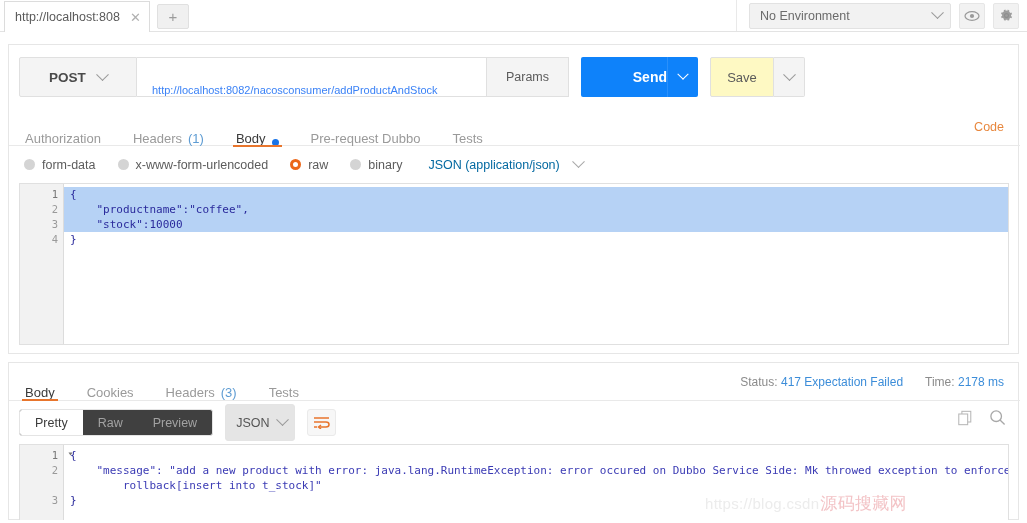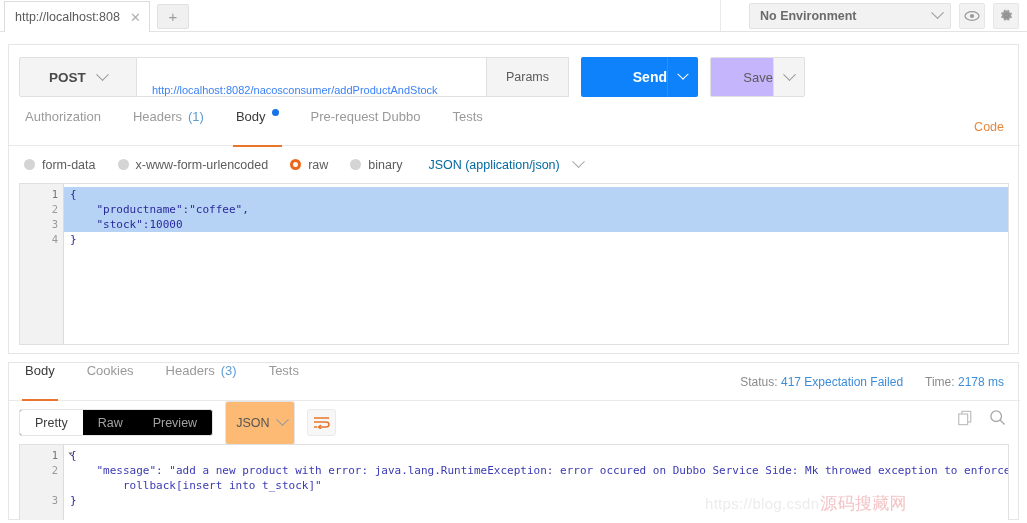--- a/index.html
+++ b/index.html
@@ -47,22 +47,21 @@
     display: flex; align-items: center; justify-content: center;
     width: 32px; height: 25px; margin-left: 7px; margin-bottom: 3px;
     background: #f0f0f0; border: 1px solid #e0e0e0; border-radius: 2px;
     color: #9b9b9b; font-size: 15px; cursor: pointer;
   }
   .topbar-right {
     position: absolute; right: 0; top: 0; height: 31px;
     display: flex; align-items: center; gap: 8px;
     padding-right: 8px;
     border-left: 1px solid #e9e9e9;
-    padding-left: 28px;
-    font-weight: bold;
+    padding-left: 12px;
   }
   .env-select {
     width: 202px; height: 26px;
     background: #f2f2f2; border: 1px solid #e2e2e2; border-radius: 2px;
     display: flex; align-items: center; justify-content: space-between;
     padding: 0 8px 0 10px;
     font-size: 12.5px; color: #6b6b6b; cursor: pointer;
   }
   .icon-box {
     width: 26px; height: 26px; background: #f2f2f2;
@@ -115,40 +114,40 @@
     border-left: 1px solid #2a90fb; border-radius: 0 2px 2px 0;
     display: flex; align-items: center; justify-content: center; cursor: pointer;
   }
   .chev-white {
     display: inline-block; width: 8px; height: 8px;
     border-right: 1.5px solid #ffffff; border-bottom: 1.5px solid #ffffff;
     transform: rotate(45deg) translate(-2px,-2px);
   }
   .save-group { display: flex; margin-left: 12px; }
   .save-btn {
-    width: 64px; height: 40px; background: #c4b5fd;
+    width: 64px; height: 40px; background: #fef9c3;
     border: 1px solid #e0e0e0; border-radius: 2px 0 0 2px;
-    display: flex; align-items: center; justify-content: flex-end;
+    display: flex; align-items: center; justify-content: center;
     font-size: 13px; color: #5b5b5b; cursor: pointer;
   }
   .save-caret {
     width: 31px; height: 40px; background: #f4f4f4;
     border: 1px solid #e0e0e0; border-left: none; border-radius: 0 2px 2px 0;
     display: flex; align-items: center; justify-content: center; cursor: pointer;
   }
 
   
   .req-tabs {
     position: absolute; left: 0; top: 64px; width: 1011px; height: 37px;
     border-bottom: 1px solid #e9e9e9;
     display: flex; align-items: center;
   }
   .rtab {
     height: 37px; padding: 0 16px;
-    display: flex; align-items: flex-start; gap: 6px;
+    display: flex; align-items: flex-end; gap: 6px;
     font-size: 13px; color: #9a9a9a; cursor: pointer;
     position: relative;
   }
   .rtab.active { color: #3a3a3a; }
   .rtab.active::after {
     content: ""; position: absolute; left: 13px; right: 13px; bottom: -1px;
     height: 2px; background: #e8752c;
   }
   .rtab .count { color: #5e9cd3; }
   .blue-dot {
@@ -233,31 +232,31 @@
     display: flex; gap: 22px; font-size: 12px;
   }
   .meta-label { color: #8b8b8b; }
   .meta-val { color: #3c8dd9; }
   .res-toolbar {
     position: absolute; left: 0; top: 38px; width: 1011px; height: 43px;
     display: flex; align-items: center; padding-left: 10px;
   }
   .seg {
     display: flex; height: 27px;
-    background: #000000; border: 1px solid #e4e4e4; border-radius: 3px;
+    background: #404040; border: 1px solid #e4e4e4; border-radius: 3px;
     overflow: hidden;
   }
   .seg-item {
     padding: 0 15px; display: flex; align-items: center;
     font-size: 12.5px; color: #a2a2a2; cursor: pointer;
   }
   .seg-item.active { background: #ffffff; color: #3b3b3b; }
   .fmt-select {
-    margin-left: 12px; width: 70px; height: 44px;
-    background: #fdba74; border: 1px solid #e4e4e4; border-radius: 3px;
+    margin-left: 12px; width: 70px; height: 37px;
+    background: #e5e5e5; border: 1px solid #e4e4e4; border-radius: 3px;
     display: flex; align-items: center; justify-content: space-between;
     padding: 0 7px 0 10px; font-size: 12.5px; color: #555; cursor: pointer;
   }
   .wrap-btn {
     margin-left: 12px; width: 29px; height: 27px;
     background: #f7f7f7; border: 1px solid #eaeaea; border-radius: 3px;
     display: flex; align-items: center; justify-content: center; cursor: pointer;
   }
   .res-tools-right {
     position: absolute; right: 12px; top: 46px;

